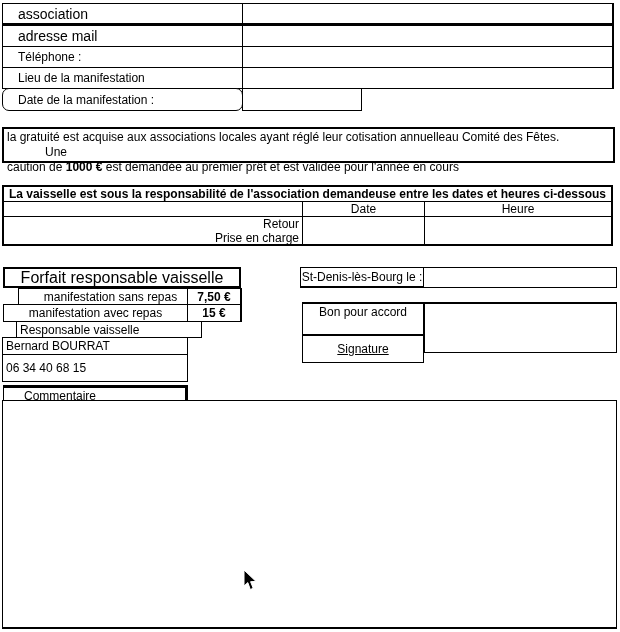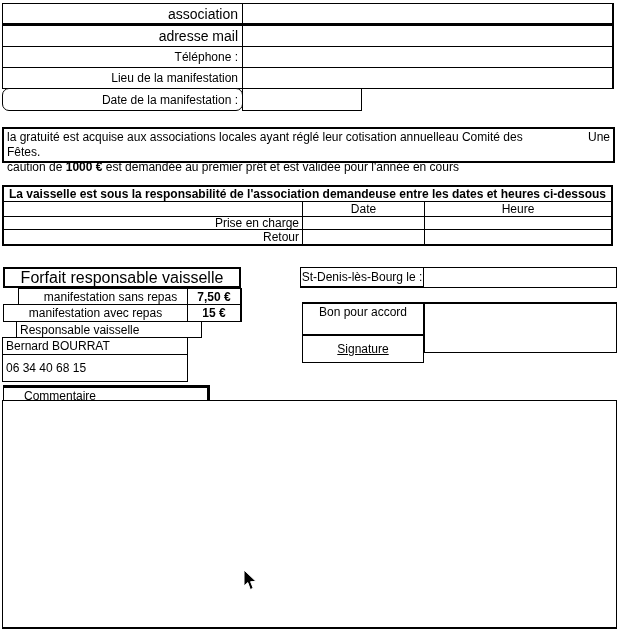--- a/index.html
+++ b/index.html
@@ -1,21 +1,21 @@
 <!DOCTYPE html>
 <html><head>
 <meta charset="utf-8">
 <style>
   html,body{margin:0;padding:0;}
   body{
     width:620px;height:632px;position:relative;background:#fff;overflow:hidden;
     font-family:"Liberation Sans",sans-serif;color:#000;
   }
   .cell{position:absolute;box-sizing:border-box;border:1px solid #000;background:#fff;}
-  .lbl{display:flex;align-items:center;justify-content:flex-end;padding-right:4px;}
+  .lbl{display:flex;align-items:center;justify-content:flex-start;padding-right:4px;padding-left:15px;}
   .ctr{display:flex;align-items:center;justify-content:center;}
   .leftal{display:flex;align-items:center;justify-content:flex-start;padding-left:3px;}
   .f14{font-size:14px;}
   .f11{font-size:12px;}
   .f15{font-size:16px;}
   .bold{font-weight:bold;}
   .thickline{position:absolute;background:#000;}
   
   .resp-table{position:absolute;left:2px;top:185px;width:611px;height:61px;border:2px solid #000;box-sizing:border-box;background:#fff;display:flex;flex-direction:column;}
   .resp-row{display:flex;box-sizing:border-box;border-bottom:1px solid #000;}
@@ -48,43 +48,43 @@
   <span>Lieu de la manifestation</span>
 </div>
 <div class="cell" style="left:242px;top:67px;width:372px;height:22px;border-right-width:2px;"></div>
 
 <div class="cell lbl f11" style="left:2px;top:88px;width:241px;height:23px;border-radius:7px;">
   <span>Date de la manifestation :</span>
 </div>
 <div class="cell" style="left:242px;top:88px;width:120px;height:23px;"></div>
 
 <div class="cell f11" style="left:2px;top:127px;width:613px;height:36px;border-width:2px;padding:1px 3px;line-height:15px;">
-  <div style="display:flex;">
+  <div style="display:flex;flex-direction:column;">
     <span>la gratuité est acquise aux associations locales ayant réglé leur cotisation annuelleau Comité des Fêtes.</span>
     <span style="margin-left:38px;">Une</span>
   </div>
   <div>
     <span>caution de </span><span class="bold">1000 €</span><span> est demandée au premier prêt et est validée pour l'année en cours</span>
   </div>
 </div>
 
 <div class="resp-table">
   <div class="resp-row ctr bold f11" style="height:17px;justify-content:center;">La vaisselle est sous la responsabilité de l'association demandeuse entre les dates et heures ci-dessous</div>
   <div class="resp-row" style="height:15px;">
     <div class="resp-c" style="width:299px;"></div>
     <div class="resp-c ctr f11" style="width:122px;justify-content:center;">Date</div>
     <div class="resp-c ctr f11" style="flex:1;justify-content:center;">Heure</div>
   </div>
-  <div class="resp-row" style="height:13px;">
-    <div class="resp-c f11" style="width:299px;justify-content:flex-end;padding-right:3px;">Prise en charge</div>
+  <div class="resp-row" style="flex:1;border-bottom:none;">
+    <div class="resp-c f11" style="width:299px;justify-content:flex-end;padding-right:3px;">Retour</div>
     <div class="resp-c" style="width:122px;"></div>
     <div class="resp-c" style="flex:1;"></div>
   </div>
-  <div class="resp-row" style="flex:1;border-bottom:none;">
-    <div class="resp-c f11" style="width:299px;justify-content:flex-end;padding-right:3px;">Retour</div>
+  <div class="resp-row" style="height:13px;">
+    <div class="resp-c f11" style="width:299px;justify-content:flex-end;padding-right:3px;">Prise en charge</div>
     <div class="resp-c" style="width:122px;"></div>
     <div class="resp-c" style="flex:1;"></div>
   </div>
 </div>
 
 <div class="cell ctr f15" style="left:3px;top:267px;width:238px;height:21px;border-width:2px;">Forfait responsable vaisselle</div>
 
 <div class="cell ctr f11" style="left:18px;top:288px;width:185px;height:17px;">manifestation sans repas</div>
 <div class="cell ctr f11 bold" style="left:187px;top:288px;width:55px;height:17px;border-right-width:2px;">7,50 €</div>
 
@@ -96,18 +96,18 @@
 <div class="cell leftal f11" style="left:2px;top:354px;width:186px;height:28px;">06 34 40 68 15</div>
 
 <div class="cell ctr f11" style="left:300px;top:267px;width:124px;height:21px;border-bottom-width:2px;">St-Denis-lès-Bourg le :</div>
 <div class="cell" style="left:423px;top:267px;width:194px;height:21px;"></div>
 
 <div class="cell ctr f11" style="left:302px;top:302px;width:122px;height:18px;border-top-width:2px;">Bon pour accord</div>
 <div class="cell" style="left:302px;top:319px;width:122px;height:17px;border-top:none;"></div>
 <div class="cell ctr f11" style="left:302px;top:334px;width:122px;height:29px;border-top-width:2px;text-decoration:underline;">Signature</div>
 <div class="cell" style="left:423px;top:302px;width:194px;height:51px;border-top-width:2px;border-left-width:2px;"></div>
 
-<div class="cell leftal f11" style="left:3px;top:385px;width:207px;height:16px;border-top-width:3px;border-right-width:3px;align-items:flex-start;padding-top:1px;padding-left:20px;">Commentaire</div>
+<div class="cell leftal f11" style="left:3px;top:385px;width:185px;height:16px;border-top-width:3px;border-right-width:3px;align-items:flex-start;padding-top:1px;padding-left:20px;">Commentaire</div>
 <div class="cell" style="left:2px;top:400px;width:615px;height:229px;border-bottom-width:2px;"></div>
 
 <svg class="cursor-svg" viewBox="0 0 14 21">
   <path d="M1,0 L1,16 L4.8,12.6 L7.3,19.5 L10.2,18.3 L7.6,11.7 L13,11.4 Z" fill="#000" stroke="#fff" stroke-width="1"></path>
 </svg>
 
 </body></html>

